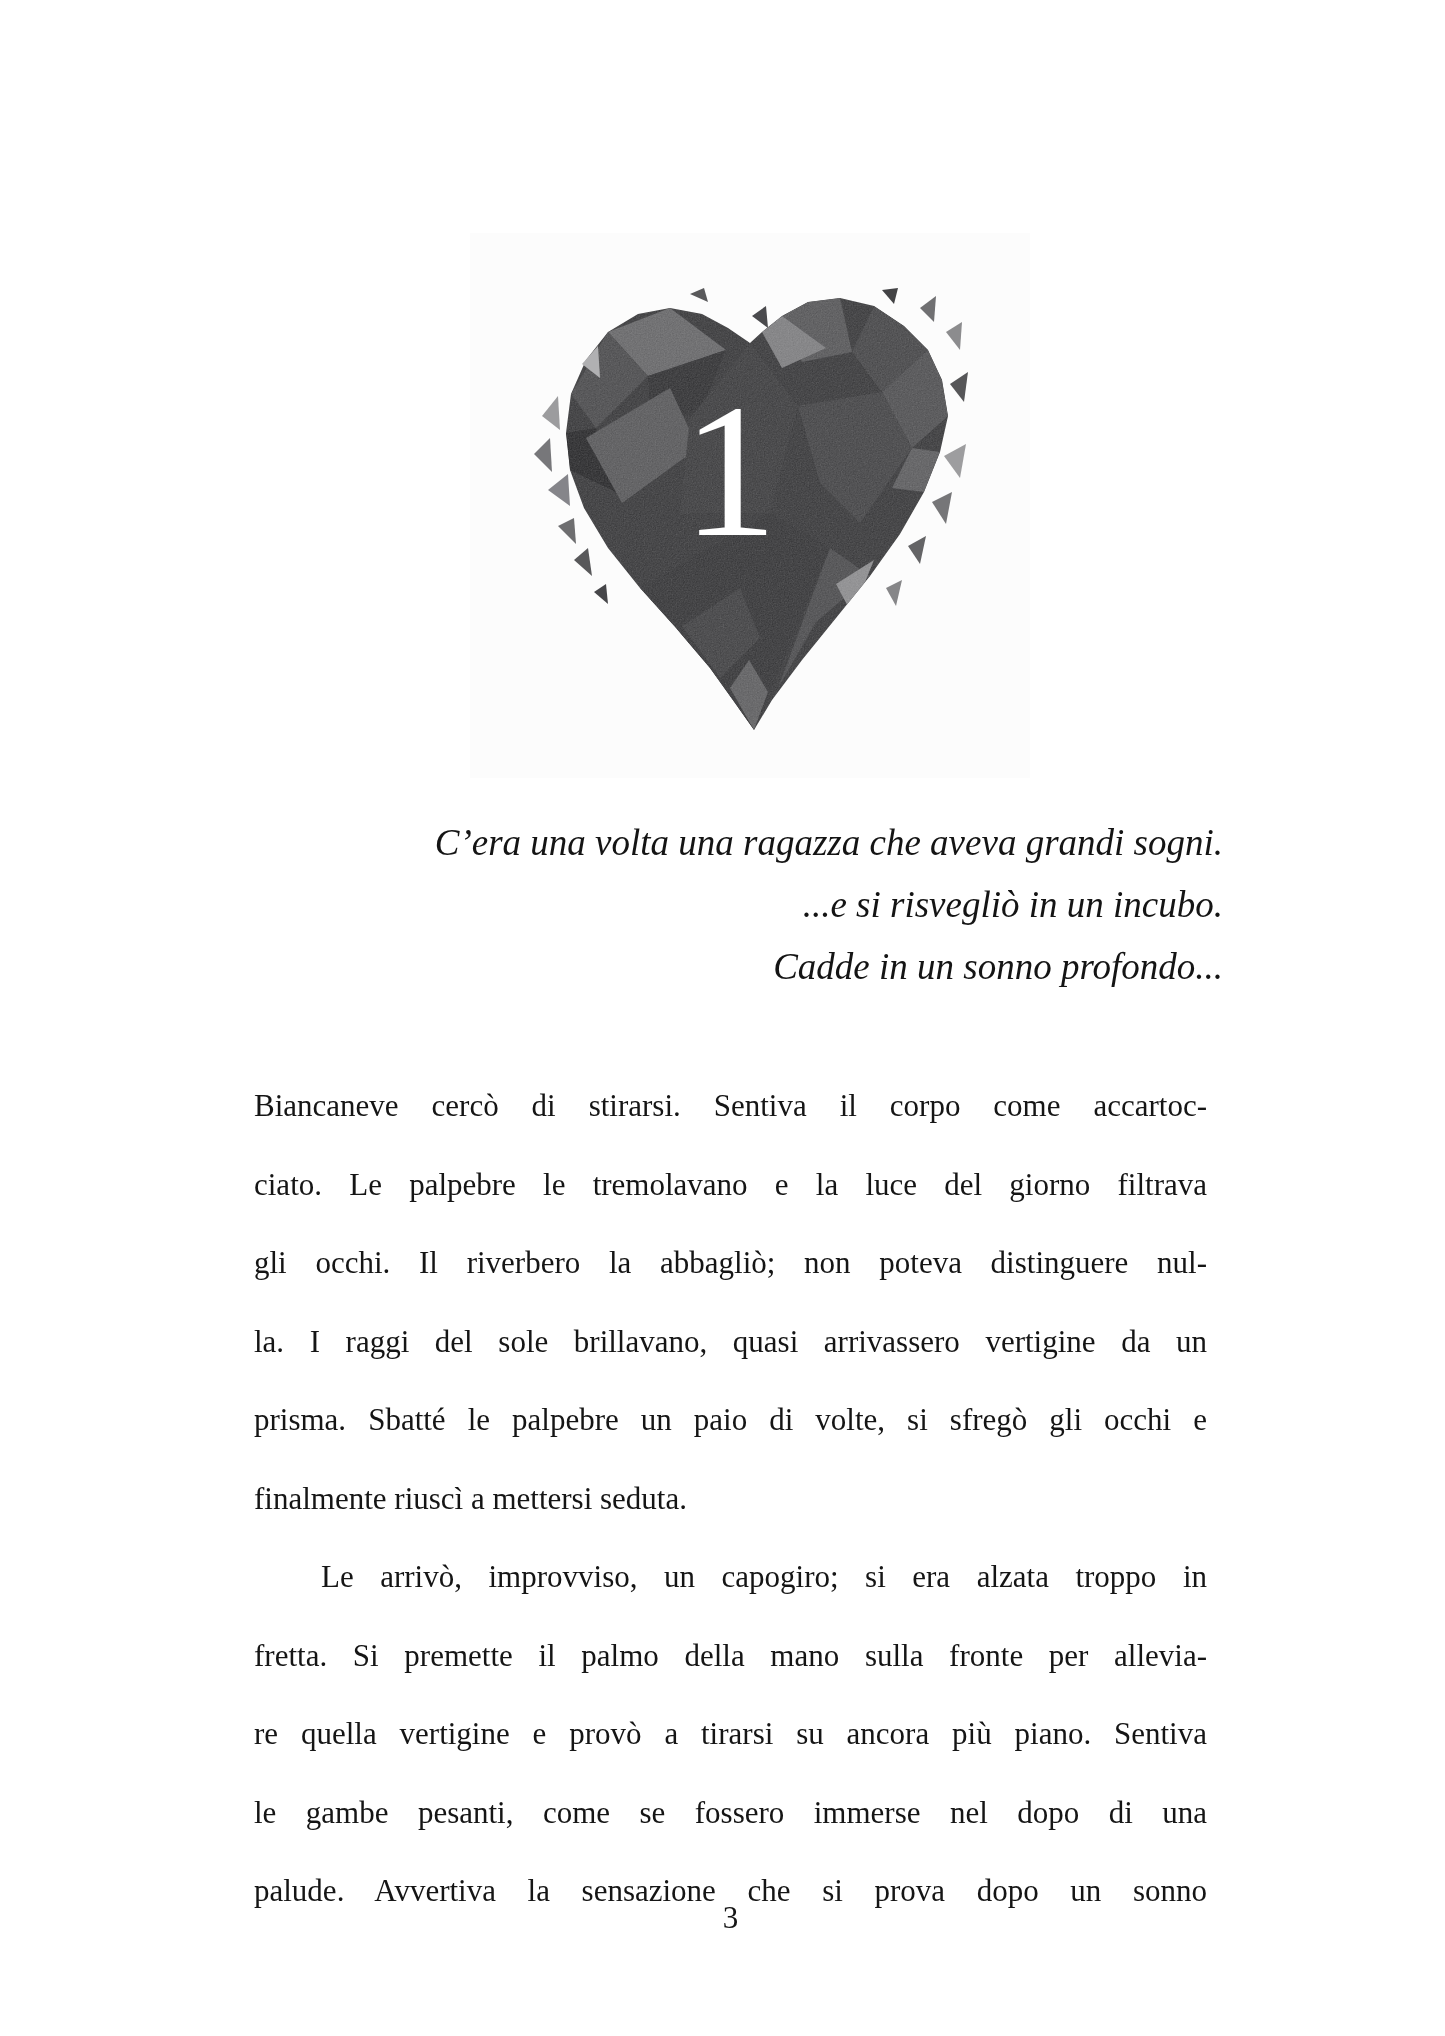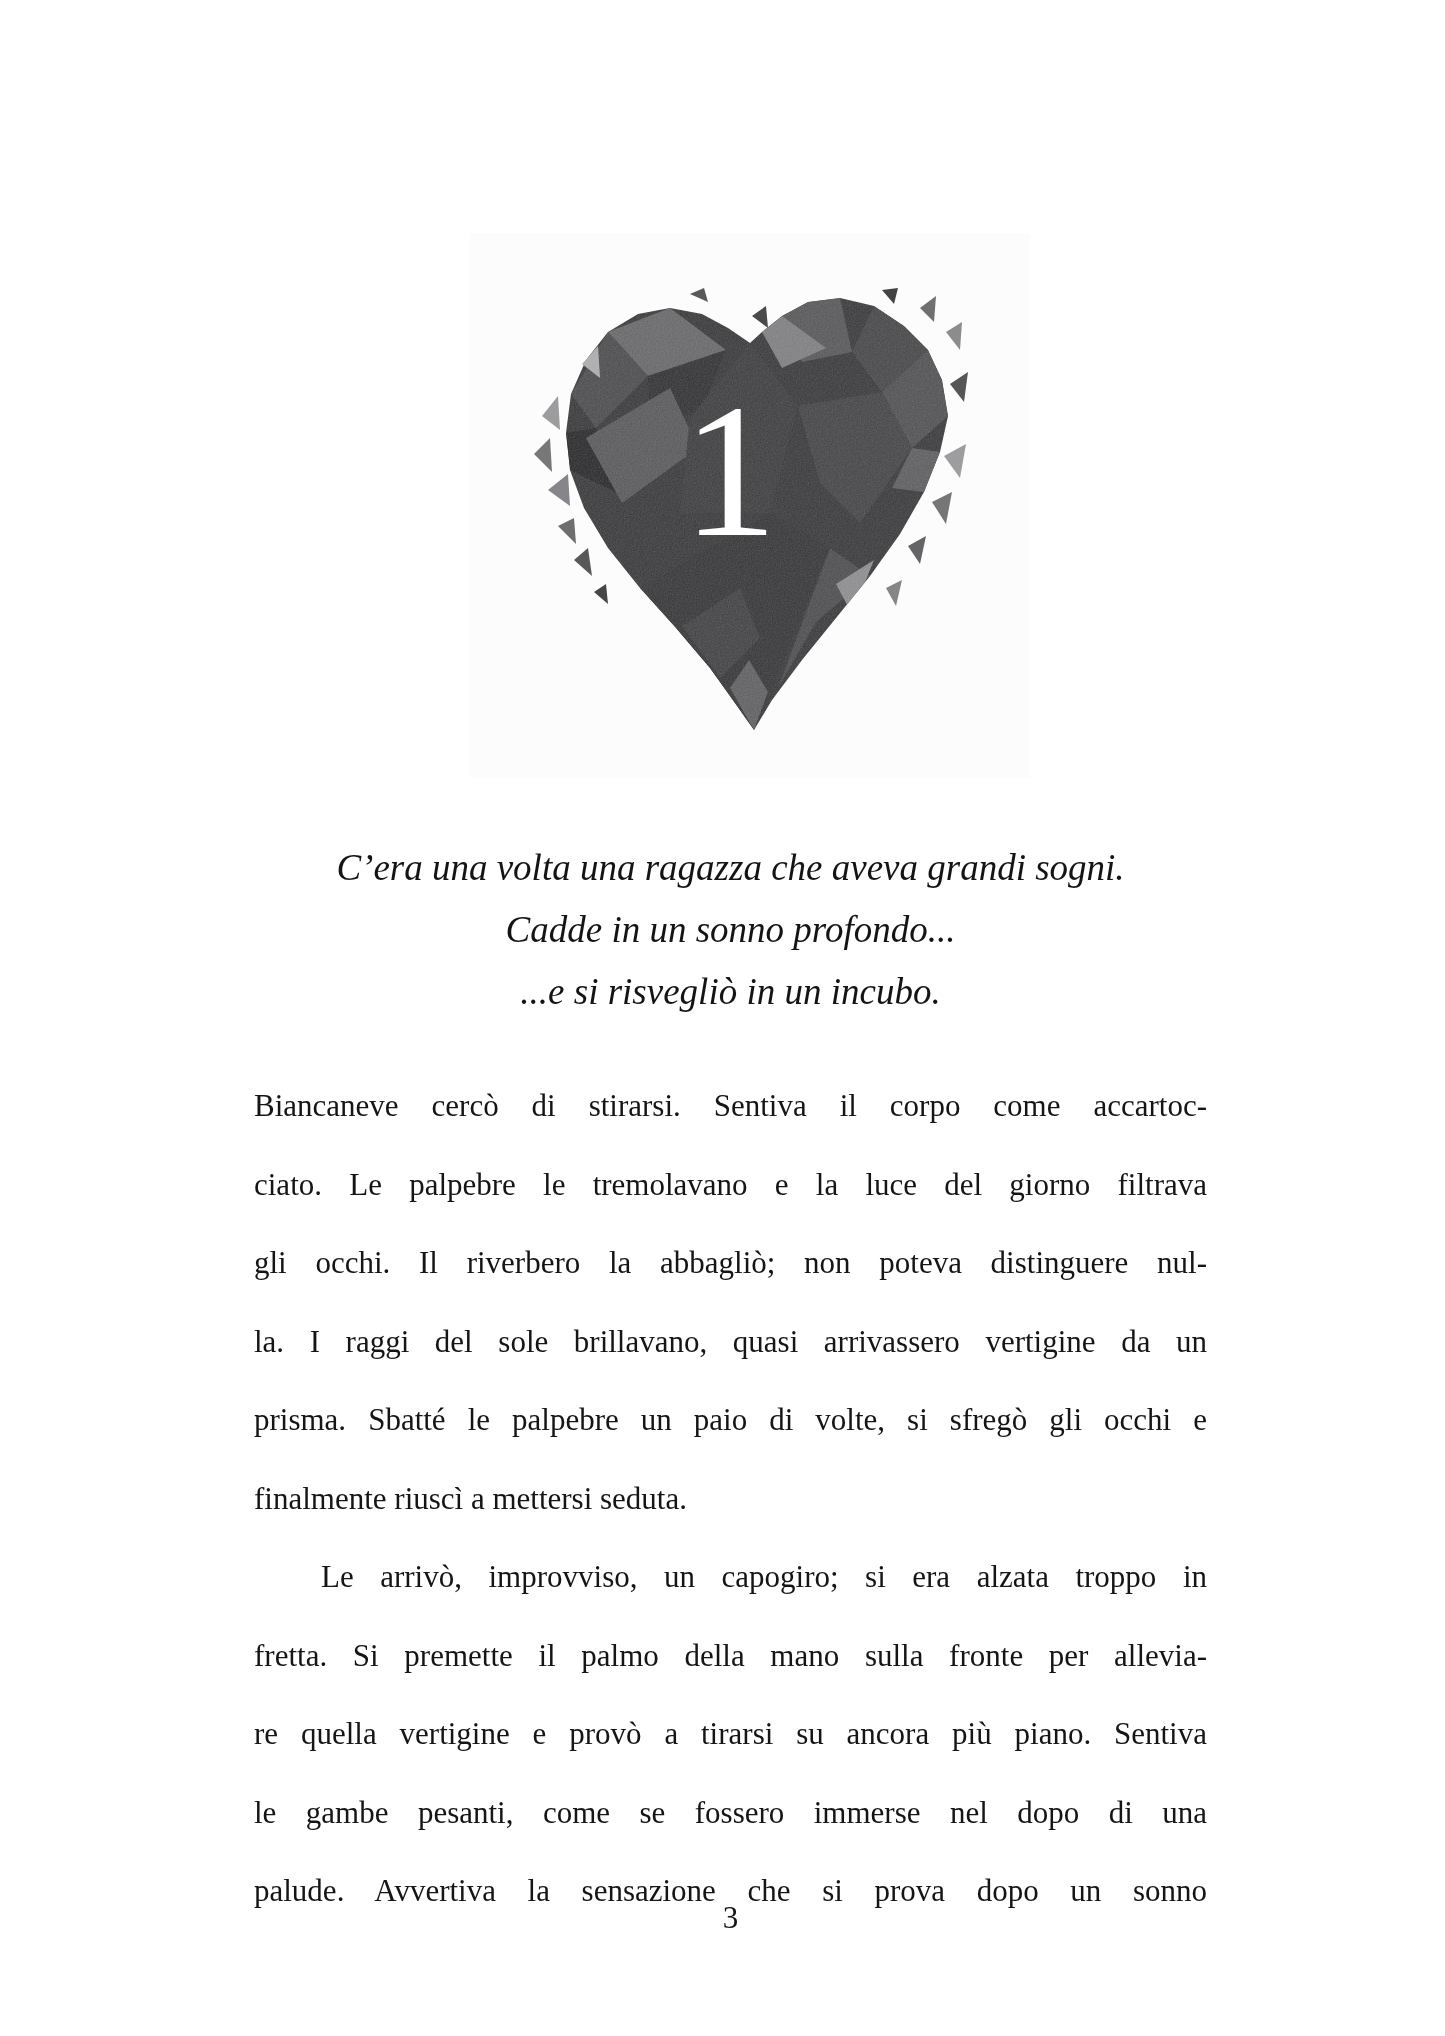--- a/index.html
+++ b/index.html
@@ -22,23 +22,23 @@
   .chapter-art svg{
     position:absolute;
     left:60px; top:55px;
   }
   .numeral{
     font-family:"Liberation Serif","DejaVu Serif",serif;
     font-weight:400;
   }
   .epigraph{
     position:absolute;
-    left:238px; top:837px;
+    left:238px; top:812px;
     width:985px;
-    text-align:center;
+    text-align:right;
     font-style:italic;
     font-size:37px;
     line-height:62px;
     color:#141414;
   }
   .epigraph p{margin:0;}
   .body-text{
     position:absolute;
     left:238px; top:1059px;
     width:985px;
@@ -126,22 +126,22 @@
       <polygon points="402,214 422,204 416,236" fill="#767678"></polygon>
       <polygon points="378,258 396,248 390,276" fill="#646466"></polygon>
       <polygon points="356,300 372,292 366,318" fill="#868688"></polygon>
 
       <text x="200" y="247" text-anchor="middle" font-size="190" fill="#ffffff" class="numeral">1</text>
     </svg>
   </figure>
 
   <div class="epigraph">
     <p>C’era una volta una ragazza che aveva grandi sogni.</p>
+    <p>...e si risvegliò in un incubo.</p>
     <p>Cadde in un sonno profondo...</p>
-    <p>...e si risvegliò in un incubo.</p>
   </div>
 
   <div class="body-text">
     <p>Biancaneve cercò di stirarsi. Sentiva il corpo come accartoc-</p>
     <p>ciato. Le palpebre le tremolavano e la luce del giorno filtrava</p>
     <p>gli occhi. Il riverbero la abbagliò; non poteva distinguere nul-</p>
     <p>la. I raggi del sole brillavano, quasi arrivassero vertigine da un</p>
     <p>prisma. Sbatté le palpebre un paio di volte, si sfregò gli occhi e</p>
     <p class="no-just">finalmente riuscì a mettersi seduta.</p>
     <p class="indent">Le arrivò, improvviso, un capogiro; si era alzata troppo in</p>

